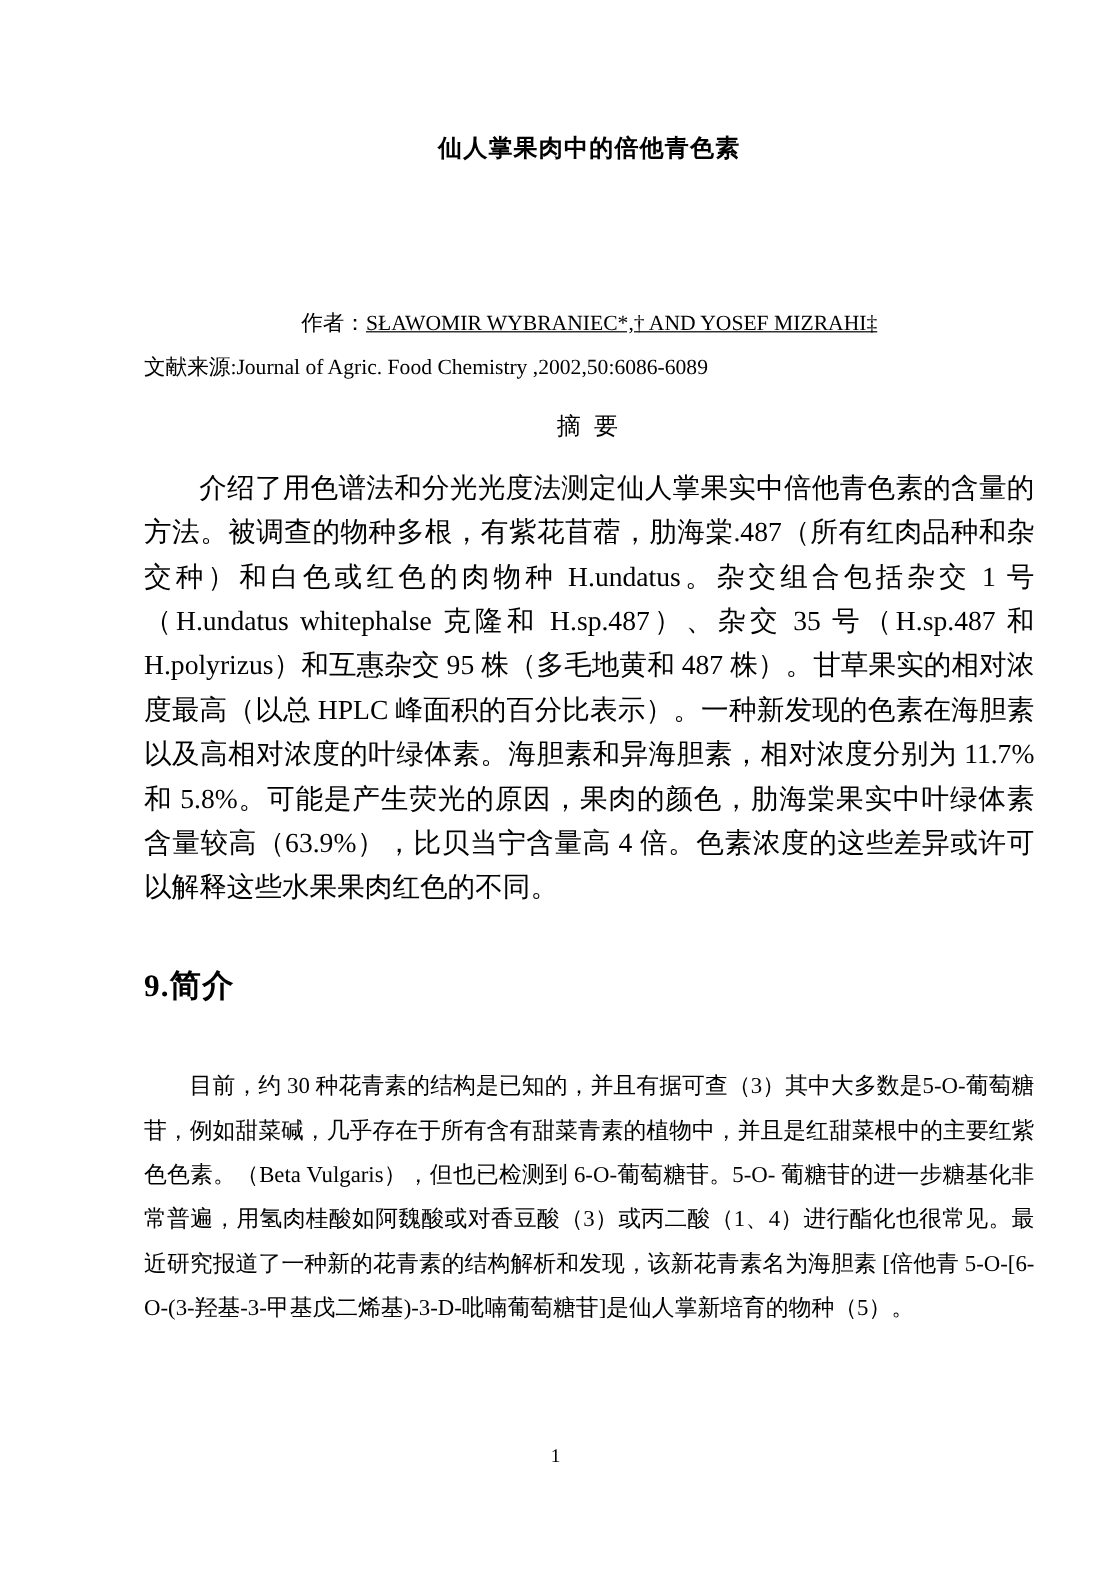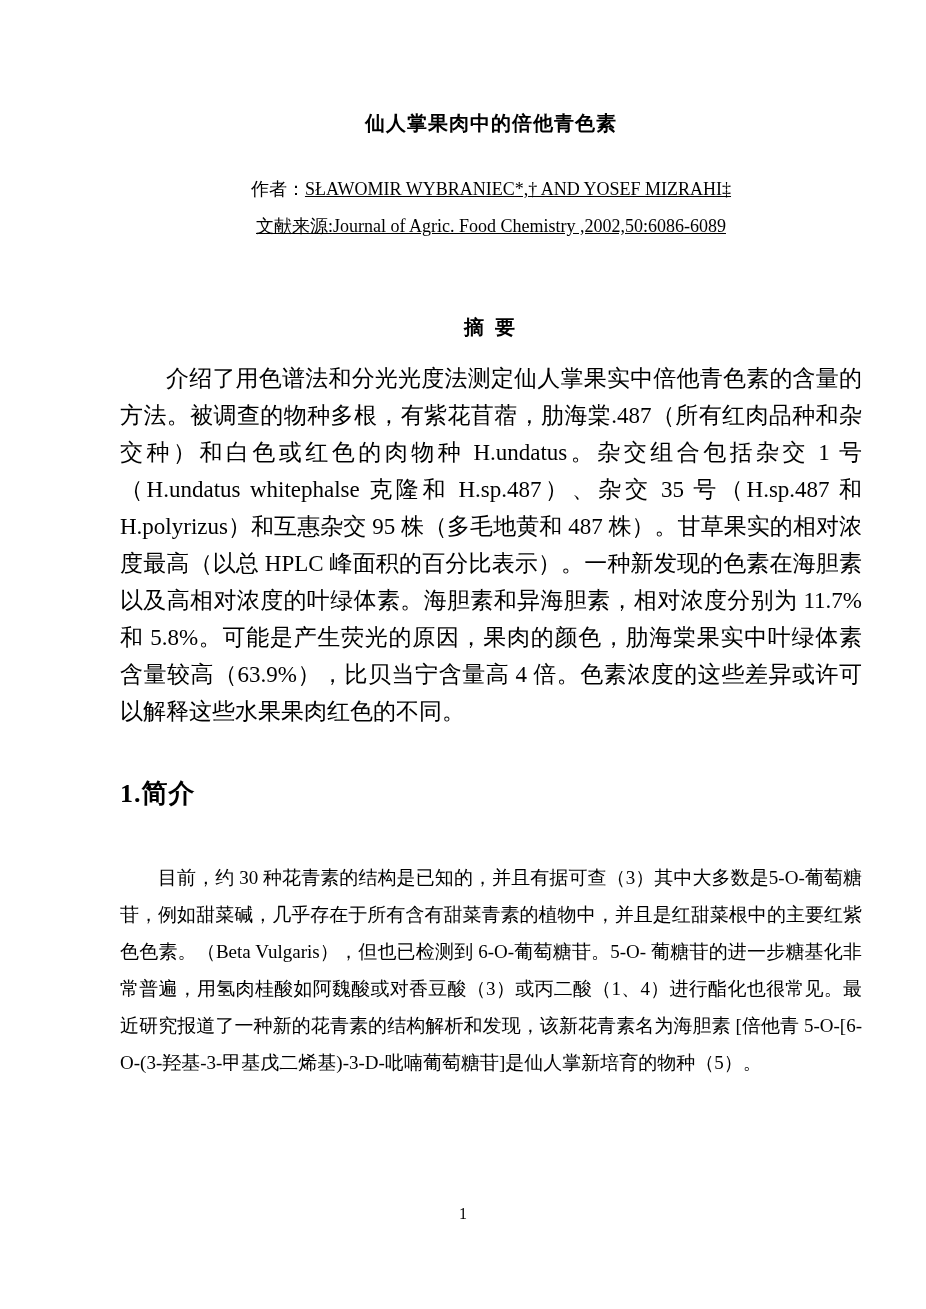--- a/index.html
+++ b/index.html
@@ -18,35 +18,34 @@
   .doc-title {
     text-align: center;
     font-weight: bold;
     font-size: 20px;
     letter-spacing: 1px;
     margin-top: 12px;
   }
   .authors-line {
     text-align: center;
     font-size: 18px;
-    margin-top: 40px;
+    margin-top: 120px;
   }
   .authors-underlined { text-decoration: underline; }
   .source-line {
-    text-align: center;
+    text-align: left;
     font-size: 18px;
     margin-top: 13px;
-    text-decoration: underline;
   }
   .abstract-heading {
     text-align: center;
-    font-weight: bold;
+    font-weight: normal;
     font-size: 20px;
     letter-spacing: 3px;
-    margin-top: 76px;
+    margin-top: 24px;
   }
   .body-para {
     font-size: 23px;
     line-height: 37px;
     text-align: justify;
     text-indent: 2em;
     margin-top: 19px;
   }
   .keywords-para {
     font-size: 19px;
@@ -88,20 +87,20 @@
 
   <p class="authors-line"><span>作者：</span><span class="authors-underlined">SŁAWOMIR WYBRANIEC*,† AND YOSEF MIZRAHI‡</span></p>
 
   <p class="source-line">文献来源:Journal of Agric. Food Chemistry ,2002,50:6086-6089</p>
 
   <h2 class="abstract-heading">摘  要</h2>
 
   <p class="body-para">介绍了用色谱法和分光光度法测定仙人掌果实中倍他青色素的含量的方法。被调查的物种多根，有紫花苜蓿，肋海棠.487（所有红肉品种和杂交种）和白色或红色的肉物种 H.undatus。杂交组合包括杂交 1 号（H.undatus whitephalse 克隆和 H.sp.487）、杂交 35 号（H.sp.487 和 H.polyrizus）和互惠杂交 95 株（多毛地黄和 487 株）。甘草果实的相对浓度最高（以总 HPLC 峰面积的百分比表示）。一种新发现的色素在海胆素以及高相对浓度的叶绿体素。海胆素和异海胆素，相对浓度分别为 11.7%和 5.8%。可能是产生荧光的原因，果肉的颜色，肋海棠果实中叶绿体素含量较高（63.9%），比贝当宁含量高 4 倍。色素浓度的这些差异或许可以解释这些水果果肉红色的不同。</p>
 
 
-  <h2 class="section-heading">1.简介</h2>
+  <h2 class="section-heading">9.简介</h2>
 
 
   <p class="intro-para">目前，约 30 种花青素的结构是已知的，并且有据可查（3）其中大多数是5-O-葡萄糖苷，例如甜菜碱，几乎存在于所有含有甜菜青素的植物中，并且是红甜菜根中的主要红紫色色素。（Beta Vulgaris），但也已检测到 6-O-葡萄糖苷。5-O- 葡糖苷的进一步糖基化非常普遍，用氢肉桂酸如阿魏酸或对香豆酸（3）或丙二酸（1、4）进行酯化也很常见。最近研究报道了一种新的花青素的结构解析和发现，该新花青素名为海胆素 [倍他青 5-O-[6-O-(3-羟基-3-甲基戊二烯基)-3-D-吡喃葡萄糖苷]是仙人掌新培育的物种（5）。</p>
 
   <div class="page-number">1</div>
 
 </div>
 
 </body></html>

